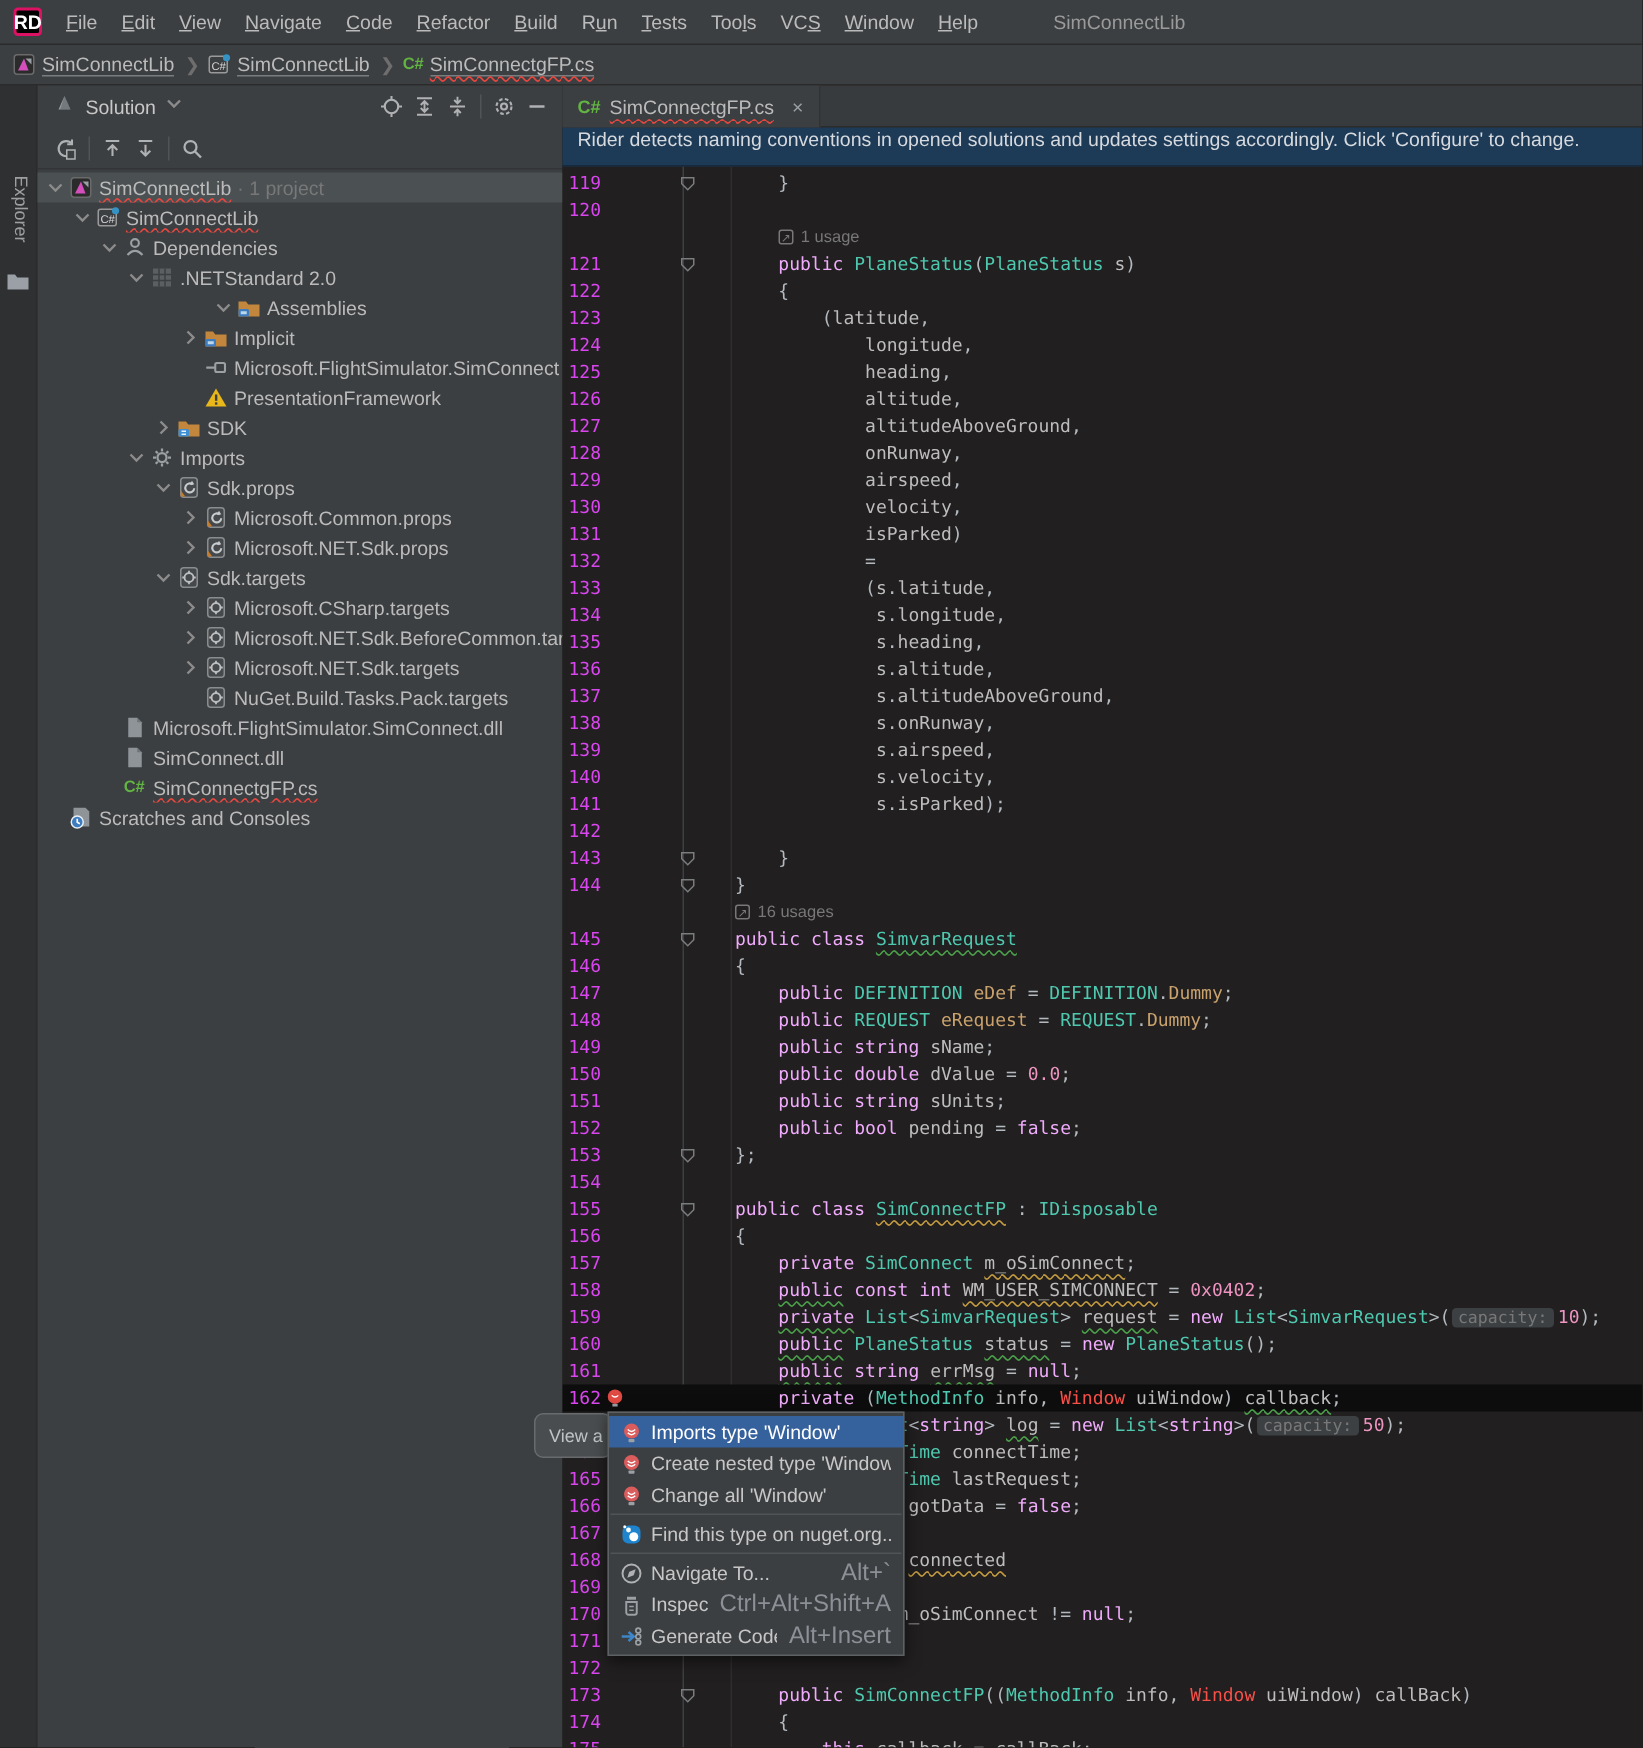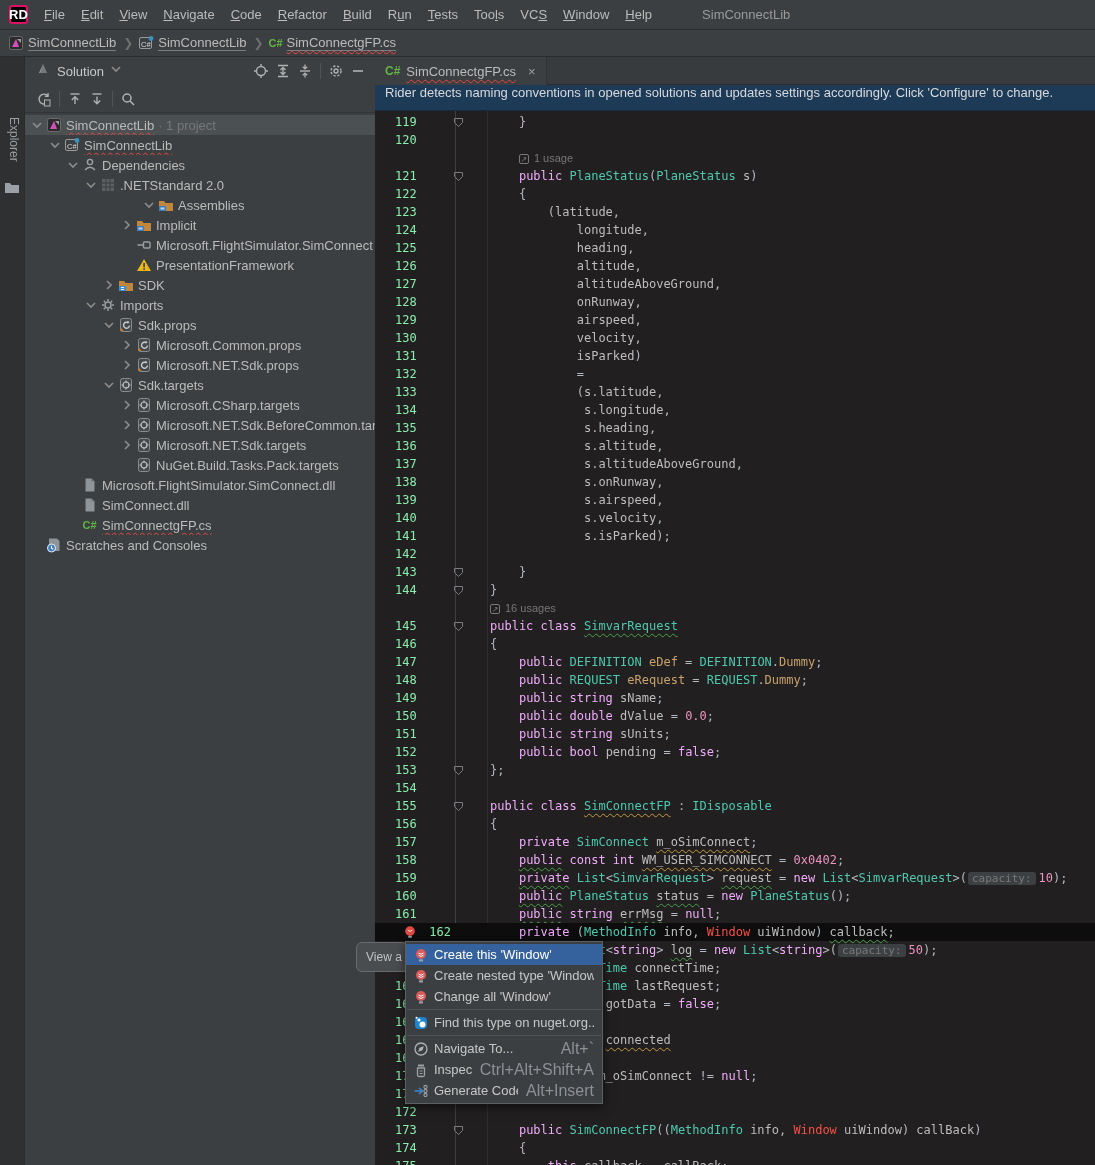--- a/index.html
+++ b/index.html
@@ -58,22 +58,22 @@
   .tab .tname { color:#bbbbbb; text-decoration:underline wavy #e8473f 1px; text-underline-offset:3px; }
   .tab .close { color:#9aa0a6; margin-left:6px; font-size:13px; }
   .banner { height:26px; background:#1d3a57; border-bottom:1px solid #17293d; color:#d6d9dd;
     font-size:13px; display:flex; align-items:flex-start; padding-left:10px; }
 
   .code-wrap { position:relative; height:1054px; overflow:hidden;
     font-family:"DejaVu Sans Mono", monospace; font-size:12px; padding-top:2px; }
   .gline1 { position:absolute; left:80px; top:0; bottom:0; width:1px; background:#3d4042; }
   .gline2 { position:absolute; left:112px; top:0; bottom:0; width:1px; background:#2e2e2e; }
   .code-line { height:18px; line-height:18px; display:flex; position:relative; white-space:pre; }
-  .code-line.current { background:#0d0d0d;text-align:right; }
-  .ln { width:76px; min-width:76px; padding-left:20px; color:#86efac; }
+  .code-line.current { background:#0d0d0d; }
+  .ln { width:76px; min-width:76px; padding-left:4px; color:#d946ef; }
   .fold { width:36px; min-width:36px; position:relative; }
   .fold svg { position:absolute; left:2px; top:4px; }
   .ct { padding-left:3px; }
   .tk-kw { color:#f0abfc; } .tk-typ { color:#4ec9b0; } .tk-num { color:#ed94c0; }
   .tk-fld { color:#c9a26d; } .tk-txt { color:#bdbdbd; } .tk-pun { color:#b3b9bf; }
   .tk-red { color:#f75049; }
   .sq-g { text-decoration:underline wavy #4aa04a 1px; text-underline-offset:3px; }
   .sq-y { text-decoration:underline wavy #c29a3f 1px; text-underline-offset:3px; }
   .inlay { background:#3d4042; color:#787878; border-radius:3px; padding:0 4px; margin:0 3px 0 1px;
     font-size:11px; }
@@ -631,21 +631,21 @@
 
 <div class="popup" id="popup">
     <div class="pitem sel">
       <span class="pic">
         <svg width="16" height="16" viewBox="0 0 16 16">
           <circle cx="8" cy="7" r="5" fill="#db5c5c"></circle>
           <path d="M5.5 6 Q8 8.5 10.5 6 M5.5 8.2 Q8 10.7 10.5 8.2" fill="none" stroke="#fff" stroke-width="1"></path>
           <rect x="6" y="12.3" width="4" height="2.2" rx="0.6" fill="#9aa0a6"></rect>
         </svg>
       </span>
-      <span class="plbl">Create this 'Window'</span>
+      <span class="plbl">Imports type 'Window'</span>
     </div>
     <div class="pitem">
       <span class="pic">
         <svg width="16" height="16" viewBox="0 0 16 16">
           <circle cx="8" cy="7" r="5" fill="#db5c5c"></circle>
           <path d="M5.5 6 Q8 8.5 10.5 6 M5.5 8.2 Q8 10.7 10.5 8.2" fill="none" stroke="#fff" stroke-width="1"></path>
           <rect x="6" y="12.3" width="4" height="2.2" rx="0.6" fill="#9aa0a6"></rect>
         </svg>
       </span>
       <span class="plbl">Create nested type 'Window'</span>

